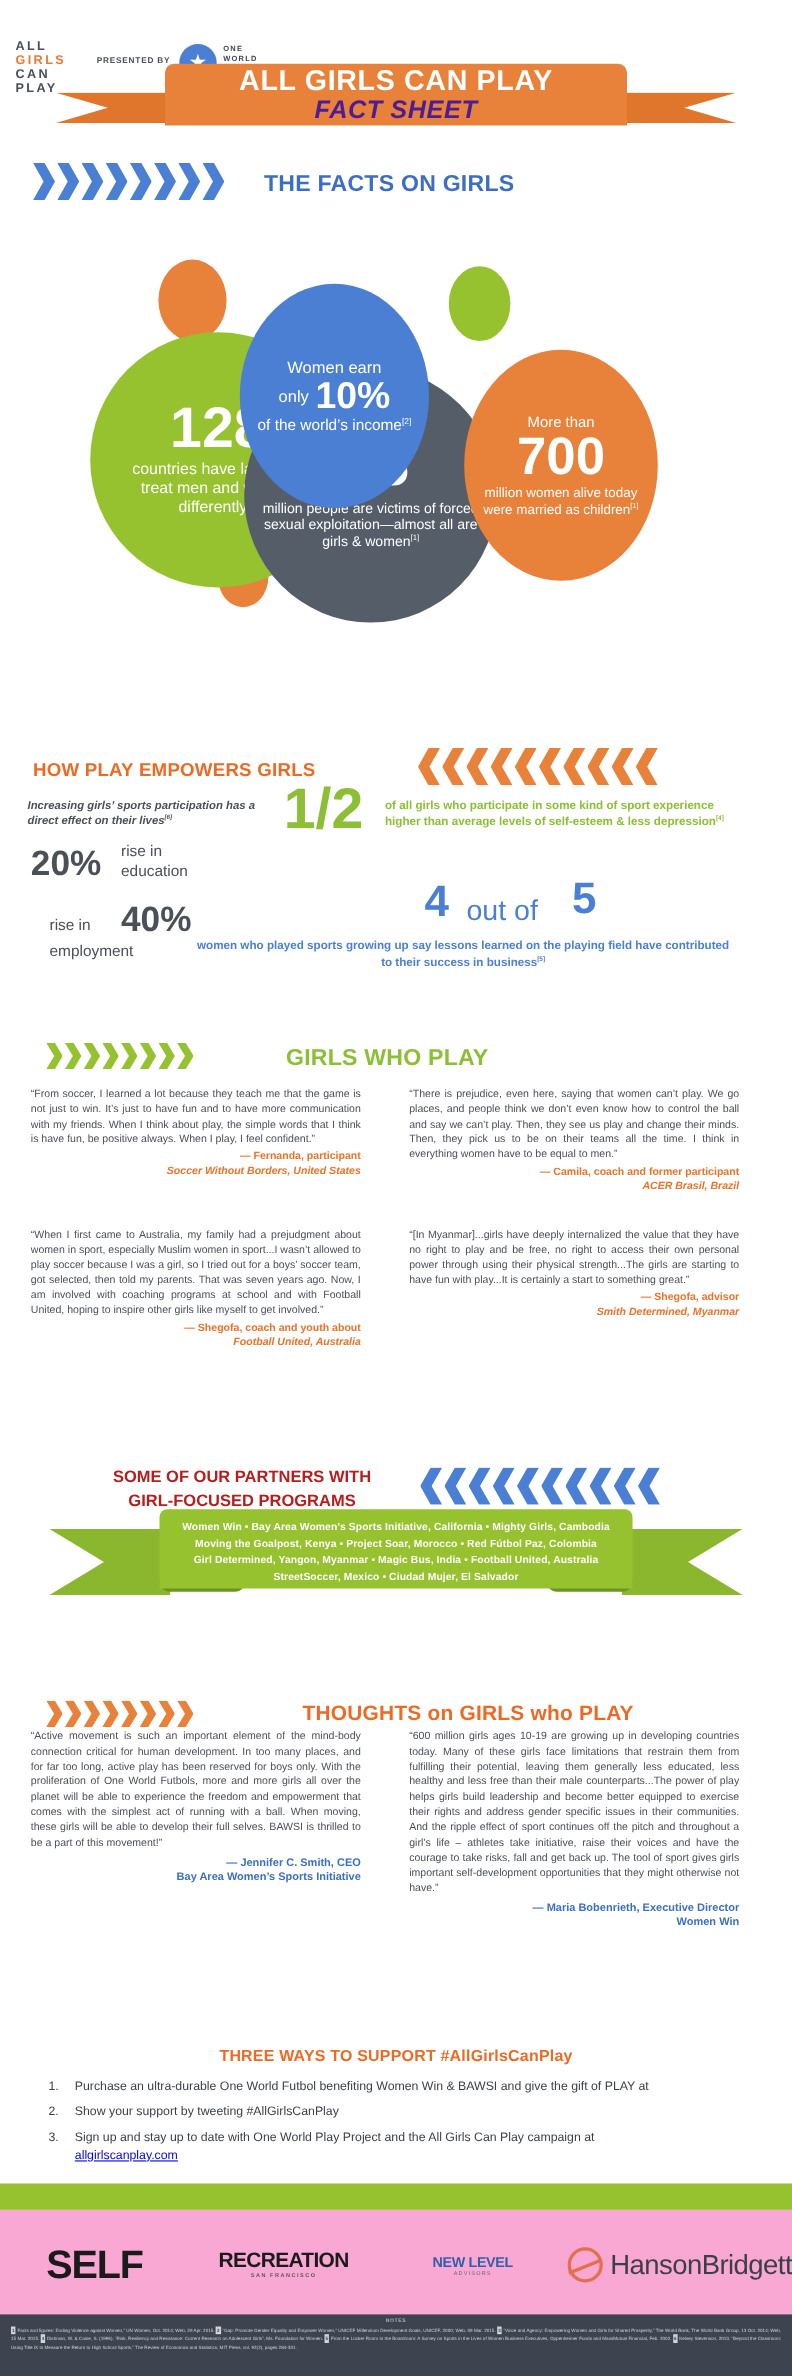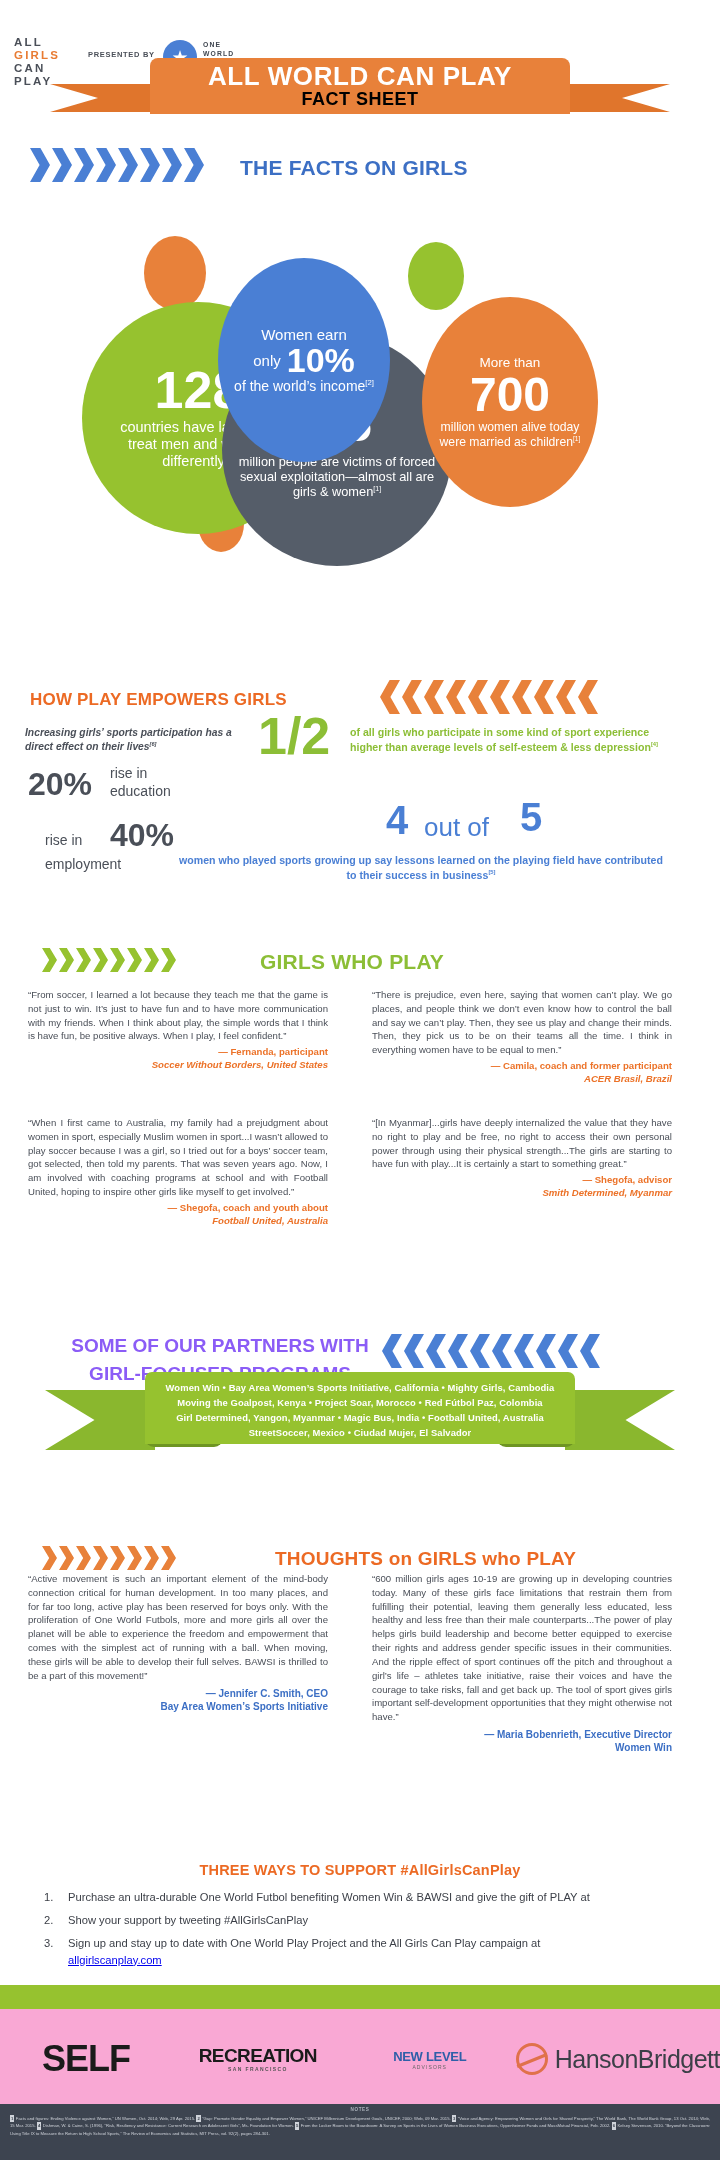--- a/index.html
+++ b/index.html
@@ -37,22 +37,22 @@
     clip-path: polygon(0 0, 100% 0, 60% 50%, 100% 100%, 0 100%); }
   .ribbon-fold { position:absolute; top:45px; width:80px; height:9px;
     background:#c4621f; border-radius:0 0 40px 40px; }
   .ribbon-fold.l { left:150px; }
   .ribbon-fold.r { right:150px; }
   .ribbon-main { position:absolute; left:150px; top:2px; width:420px; height:56px;
     background:#e8813a; border-radius:8px 8px 0 0;
     display:flex; flex-direction:column; align-items:center; justify-content:center; }
   .ribbon-t1 { color:#fff; font-size:26px; font-weight:bold; letter-spacing:0.6px;
     font-stretch:condensed; line-height:1.0; }
-  .ribbon-t2 { color:#000000; font-size:18px; font-weight:bold; letter-spacing:0.5px;
-    line-height:1.15; }
+  .ribbon-t2 { color:#4c1d95; font-size:23px; font-weight:bold; letter-spacing:0.5px;
+    line-height:1.15;font-style:italic; }
 
   
   .chev-row { position:absolute; display:flex; align-items:center; }
   .chev { width:20px; height:34px; margin-right:2px; }
   .chev.r { clip-path: polygon(0 0, 52% 0, 100% 50%, 52% 100%, 0 100%, 48% 50%); }
   .chev.l { clip-path: polygon(48% 0, 100% 0, 52% 50%, 100% 100%, 48% 100%, 0 50%); }
   .chev.sm { width:15px; height:24px; }
 
   .sect-title { position:absolute; font-size:21px; font-weight:bold;
     letter-spacing:0.2px; }
@@ -193,21 +193,21 @@
       </div>
     </div>
   </div>
 
   <div class="ribbon-wrap">
     <div class="ribbon-tail l"></div>
     <div class="ribbon-tail r"></div>
     <div class="ribbon-fold l"></div>
     <div class="ribbon-fold r"></div>
     <div class="ribbon-main">
-      <div class="ribbon-t1">ALL WORLD CAN PLAY</div>
+      <div class="ribbon-t1">ALL GIRLS CAN PLAY</div>
       <div class="ribbon-t2">FACT SHEET</div>
     </div>
   </div>
 
   <div class="chev-row" style="left:30px; top:148px;">
     <span class="chev r" style="background:#4a7fd4"></span>
     <span class="chev r" style="background:#4a7fd4"></span>
     <span class="chev r" style="background:#4a7fd4"></span>
     <span class="chev r" style="background:#4a7fd4"></span>
     <span class="chev r" style="background:#4a7fd4"></span>
@@ -227,21 +227,21 @@
     <div class="bub" style="left:82px; top:84px; width:232px; height:232px; background:#96c22f;">
       <div class="big" style="font-size:52px;">128</div>
       <div class="sm" style="font-size:14.5px; width:170px; margin-top:4px;"><span>countries have laws that treat men and women differently</span><sup>[3]</sup></div>
     </div>
 
     <div class="bub" style="left:222px; top:116px; width:230px; height:232px; background:#555d69;">
       <div class="big" style="font-size:50px;">4.5</div>
       <div class="sm" style="font-size:12.8px; width:200px; margin-top:5px;"><span>million people are victims of forced sexual exploitation—almost all are girls &amp; women</span><sup>[1]</sup></div>
     </div>
 
-    <div class="bub" style="left:422px; top:79px; width:176px; height:210px; background:#e8813a;">
+    <div class="bub" style="left:422px; top:100px; width:176px; height:210px; background:#e8813a;">
       <div class="sm" style="font-size:13.5px;">More than</div>
       <div class="big" style="font-size:48px; margin:1px 0 3px;">700</div>
       <div class="sm" style="font-size:12.2px; width:160px;"><span>million women alive today were married as children</span><sup>[1]</sup></div>
     </div>
 
     <div class="bub" style="left:218px; top:40px; width:172px; height:204px; background:#4a7fd4;">
       <div class="sm" style="font-size:15px;">Women earn</div>
       <div style="display:flex; align-items:center; gap:6px; margin:1px 0;">
         <span class="sm" style="font-size:15px;">only</span>
         <span class="big" style="font-size:34px;">10%</span>
@@ -319,21 +319,21 @@
       <div class="qtext">“[In Myanmar]...girls have deeply internalized the value that they have no right to play and be free, no right to access their own personal power through using their physical strength...The girls are starting to have fun with play...It is certainly a start to something great.”</div>
       <div class="qattr">
         <span>— Shegofa, advisor</span>
         <span class="org">Smith Determined, Myanmar</span>
       </div>
     </div>
   </div>
 
   <div class="partners">
     <div style="position:absolute; left:55px; top:2px; width:330px; text-align:center;
-                font-size:19px; font-weight:bold; color:#8b5cf6; line-height:1.45;">
+                font-size:15px; font-weight:bold; color:#b91c1c; line-height:1.45;">
       <div>SOME OF OUR PARTNERS WITH</div>
       <div>GIRL-FOCUSED PROGRAMS</div>
     </div>
     <div class="chev-row" style="left:382px; top:4px;">
       <span class="chev l" style="background:#4a7fd4"></span>
       <span class="chev l" style="background:#4a7fd4"></span>
       <span class="chev l" style="background:#4a7fd4"></span>
       <span class="chev l" style="background:#4a7fd4"></span>
       <span class="chev l" style="background:#4a7fd4"></span>
       <span class="chev l" style="background:#4a7fd4"></span>

